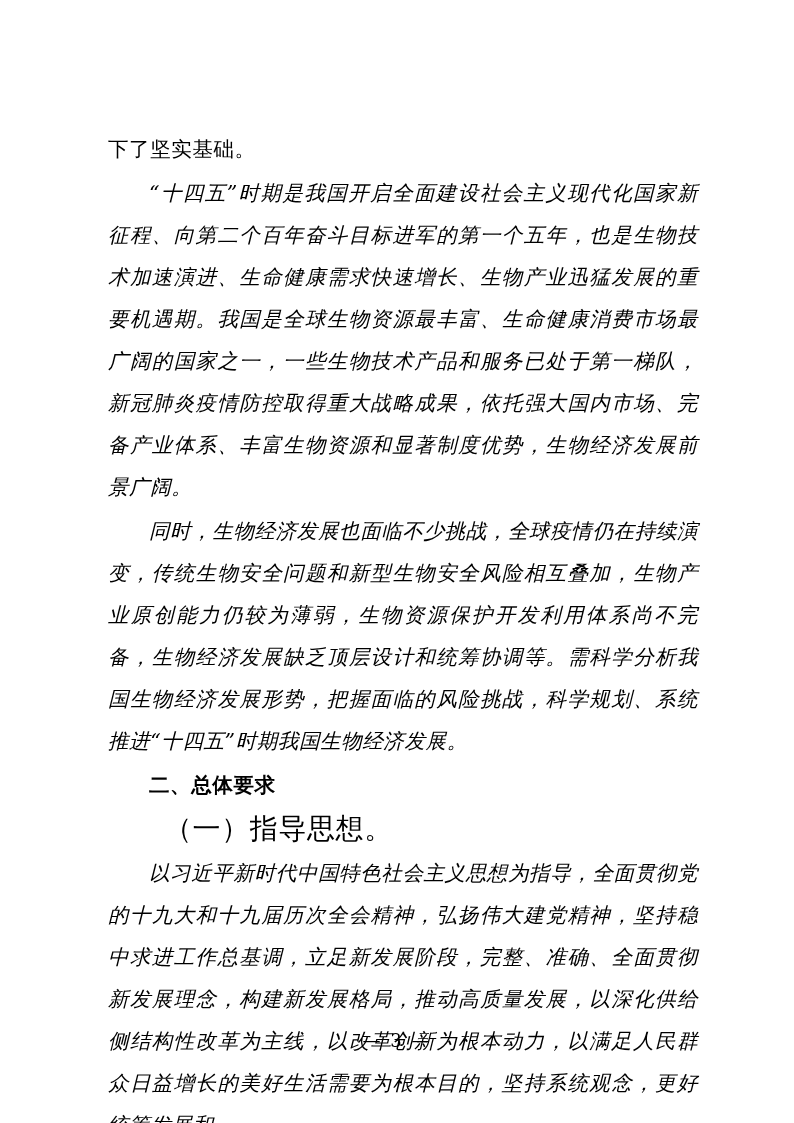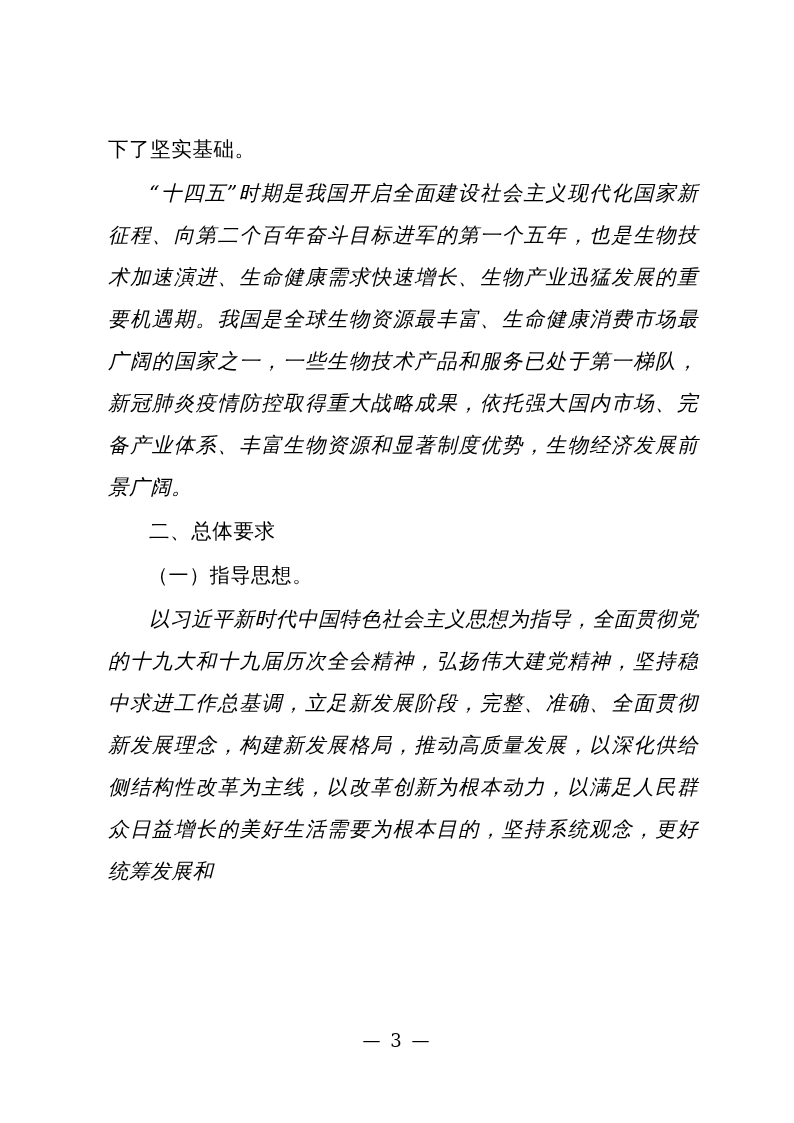--- a/index.html
+++ b/index.html
@@ -37,27 +37,27 @@
     font-family: "DejaVu Serif", "Liberation Serif", serif;
   }
   p.indent {
     text-indent: 2em;
     font-style: italic;
   }
   p.heading {
     margin: 0 0 2px 0;
     font-size: 20.5px;
     line-height: 42px;
-    font-weight: normal;
+    font-weight: bold;
     text-indent: 2em;
     letter-spacing: 0.6px;
   }
   p.subheading {
     margin: 0 0 2px 0;
-    font-size: 20px;
+    font-size: 28px;
     line-height: 42px;
     text-indent: 2em;
     letter-spacing: 0.6px;
   }
   .footer {
     position: absolute;
     left: 0;
     right: 0;
     bottom: 72px;
     text-align: center;
@@ -66,18 +66,19 @@
     font-family: "DejaVu Serif", "Liberation Serif", serif;
   }
 </style>
 </head>
 <body>
 
 <div class="page">
   <div class="doc-body">
     <p class="para">下了坚实基础。</p>
     <p class="para indent">“十四五”时期是我国开启全面建设社会主义现代化国家新征程、向第二个百年奋斗目标进军的第一个五年，也是生物技术加速演进、生命健康需求快速增长、生物产业迅猛发展的重要机遇期。我国是全球生物资源最丰富、生命健康消费市场最广阔的国家之一，一些生物技术产品和服务已处于第一梯队，新冠肺炎疫情防控取得重大战略成果，依托强大国内市场、完备产业体系、丰富生物资源和显著制度优势，生物经济发展前景广阔。</p>
+    <p class="para indent">同时，生物经济发展也面临不少挑战，全球疫情仍在持续演变，传统生物安全问题和新型生物安全风险相互叠加，生物产业原创能力仍较为薄弱，生物资源保护开发利用体系尚不完备，生物经济发展缺乏顶层设计和统筹协调等。需科学分析我国生物经济发展形势，把握面临的风险挑战，科学规划、系统推进“十四五”时期我国生物经济发展。</p>
     <p class="heading">二、总体要求</p>
     <p class="subheading">（一）指导思想。</p>
     <p class="para indent">以习近平新时代中国特色社会主义思想为指导，全面贯彻党的十九大和十九届历次全会精神，弘扬伟大建党精神，坚持稳中求进工作总基调，立足新发展阶段，完整、准确、全面贯彻新发展理念，构建新发展格局，推动高质量发展，以深化供给侧结构性改革为主线，以改革创新为根本动力，以满足人民群众日益增长的美好生活需要为根本目的，坚持系统观念，更好统筹发展和</p>
   </div>
   <div class="footer">— 3 —</div>
 </div>
 
 </body></html>

